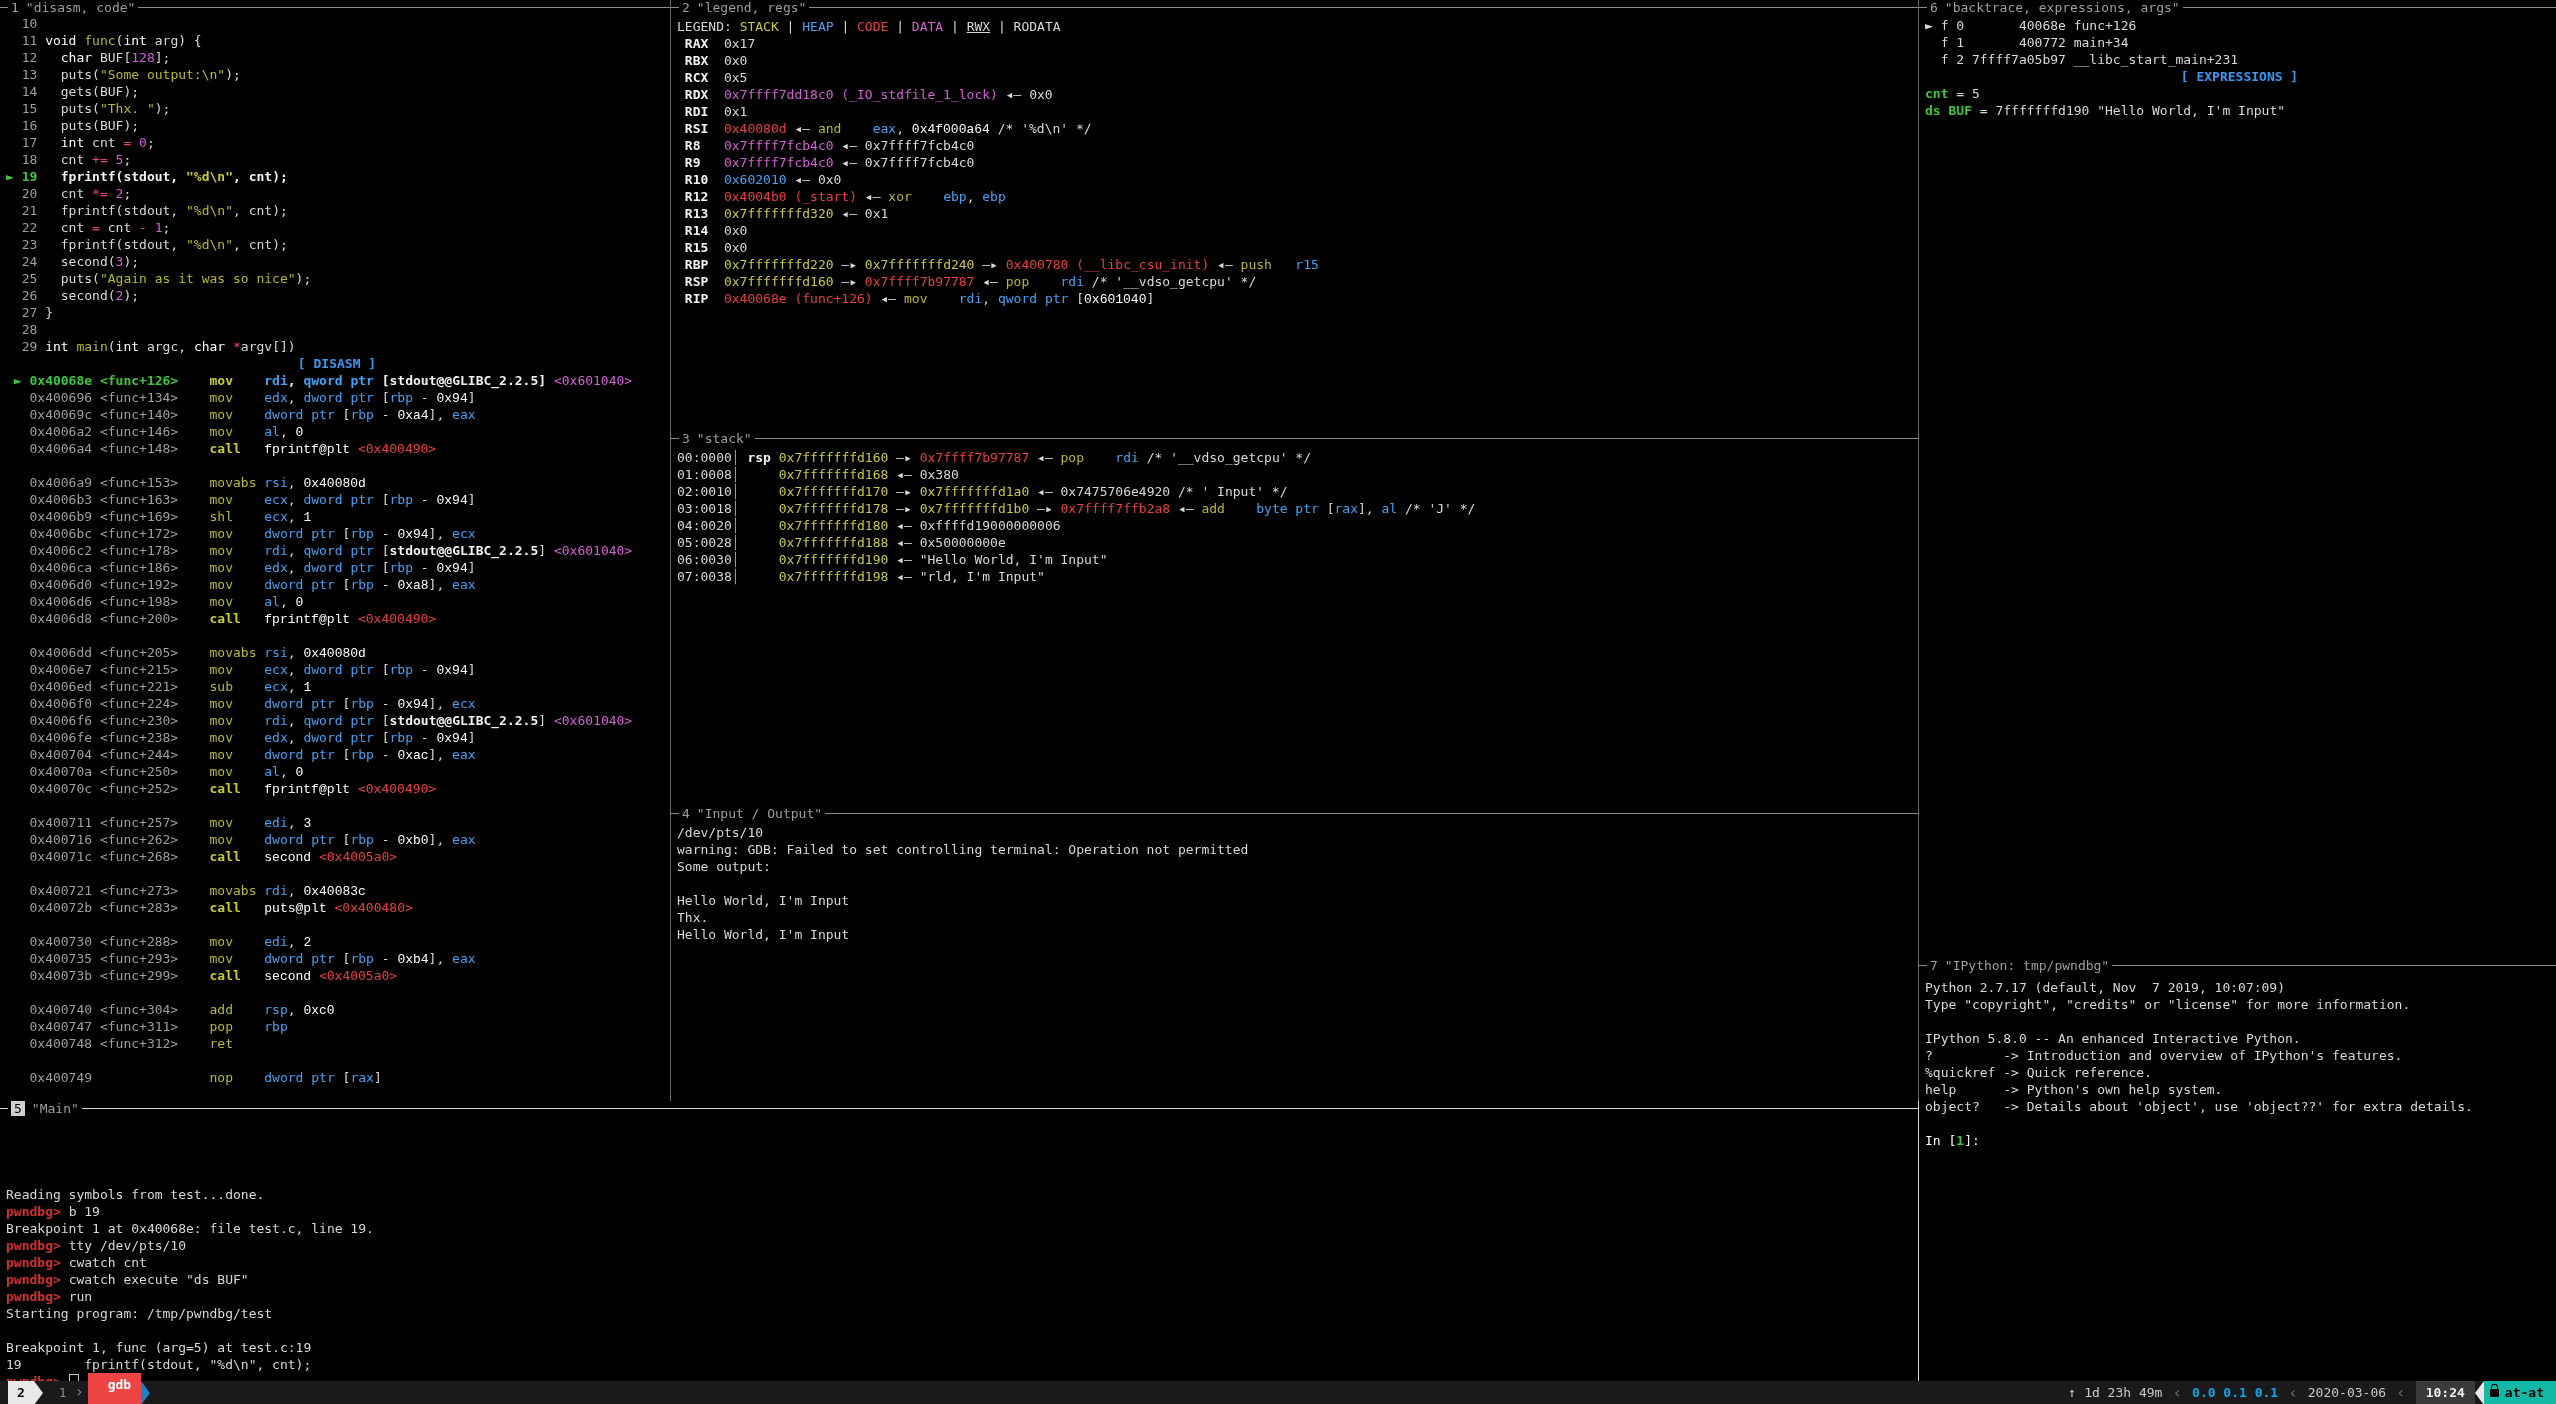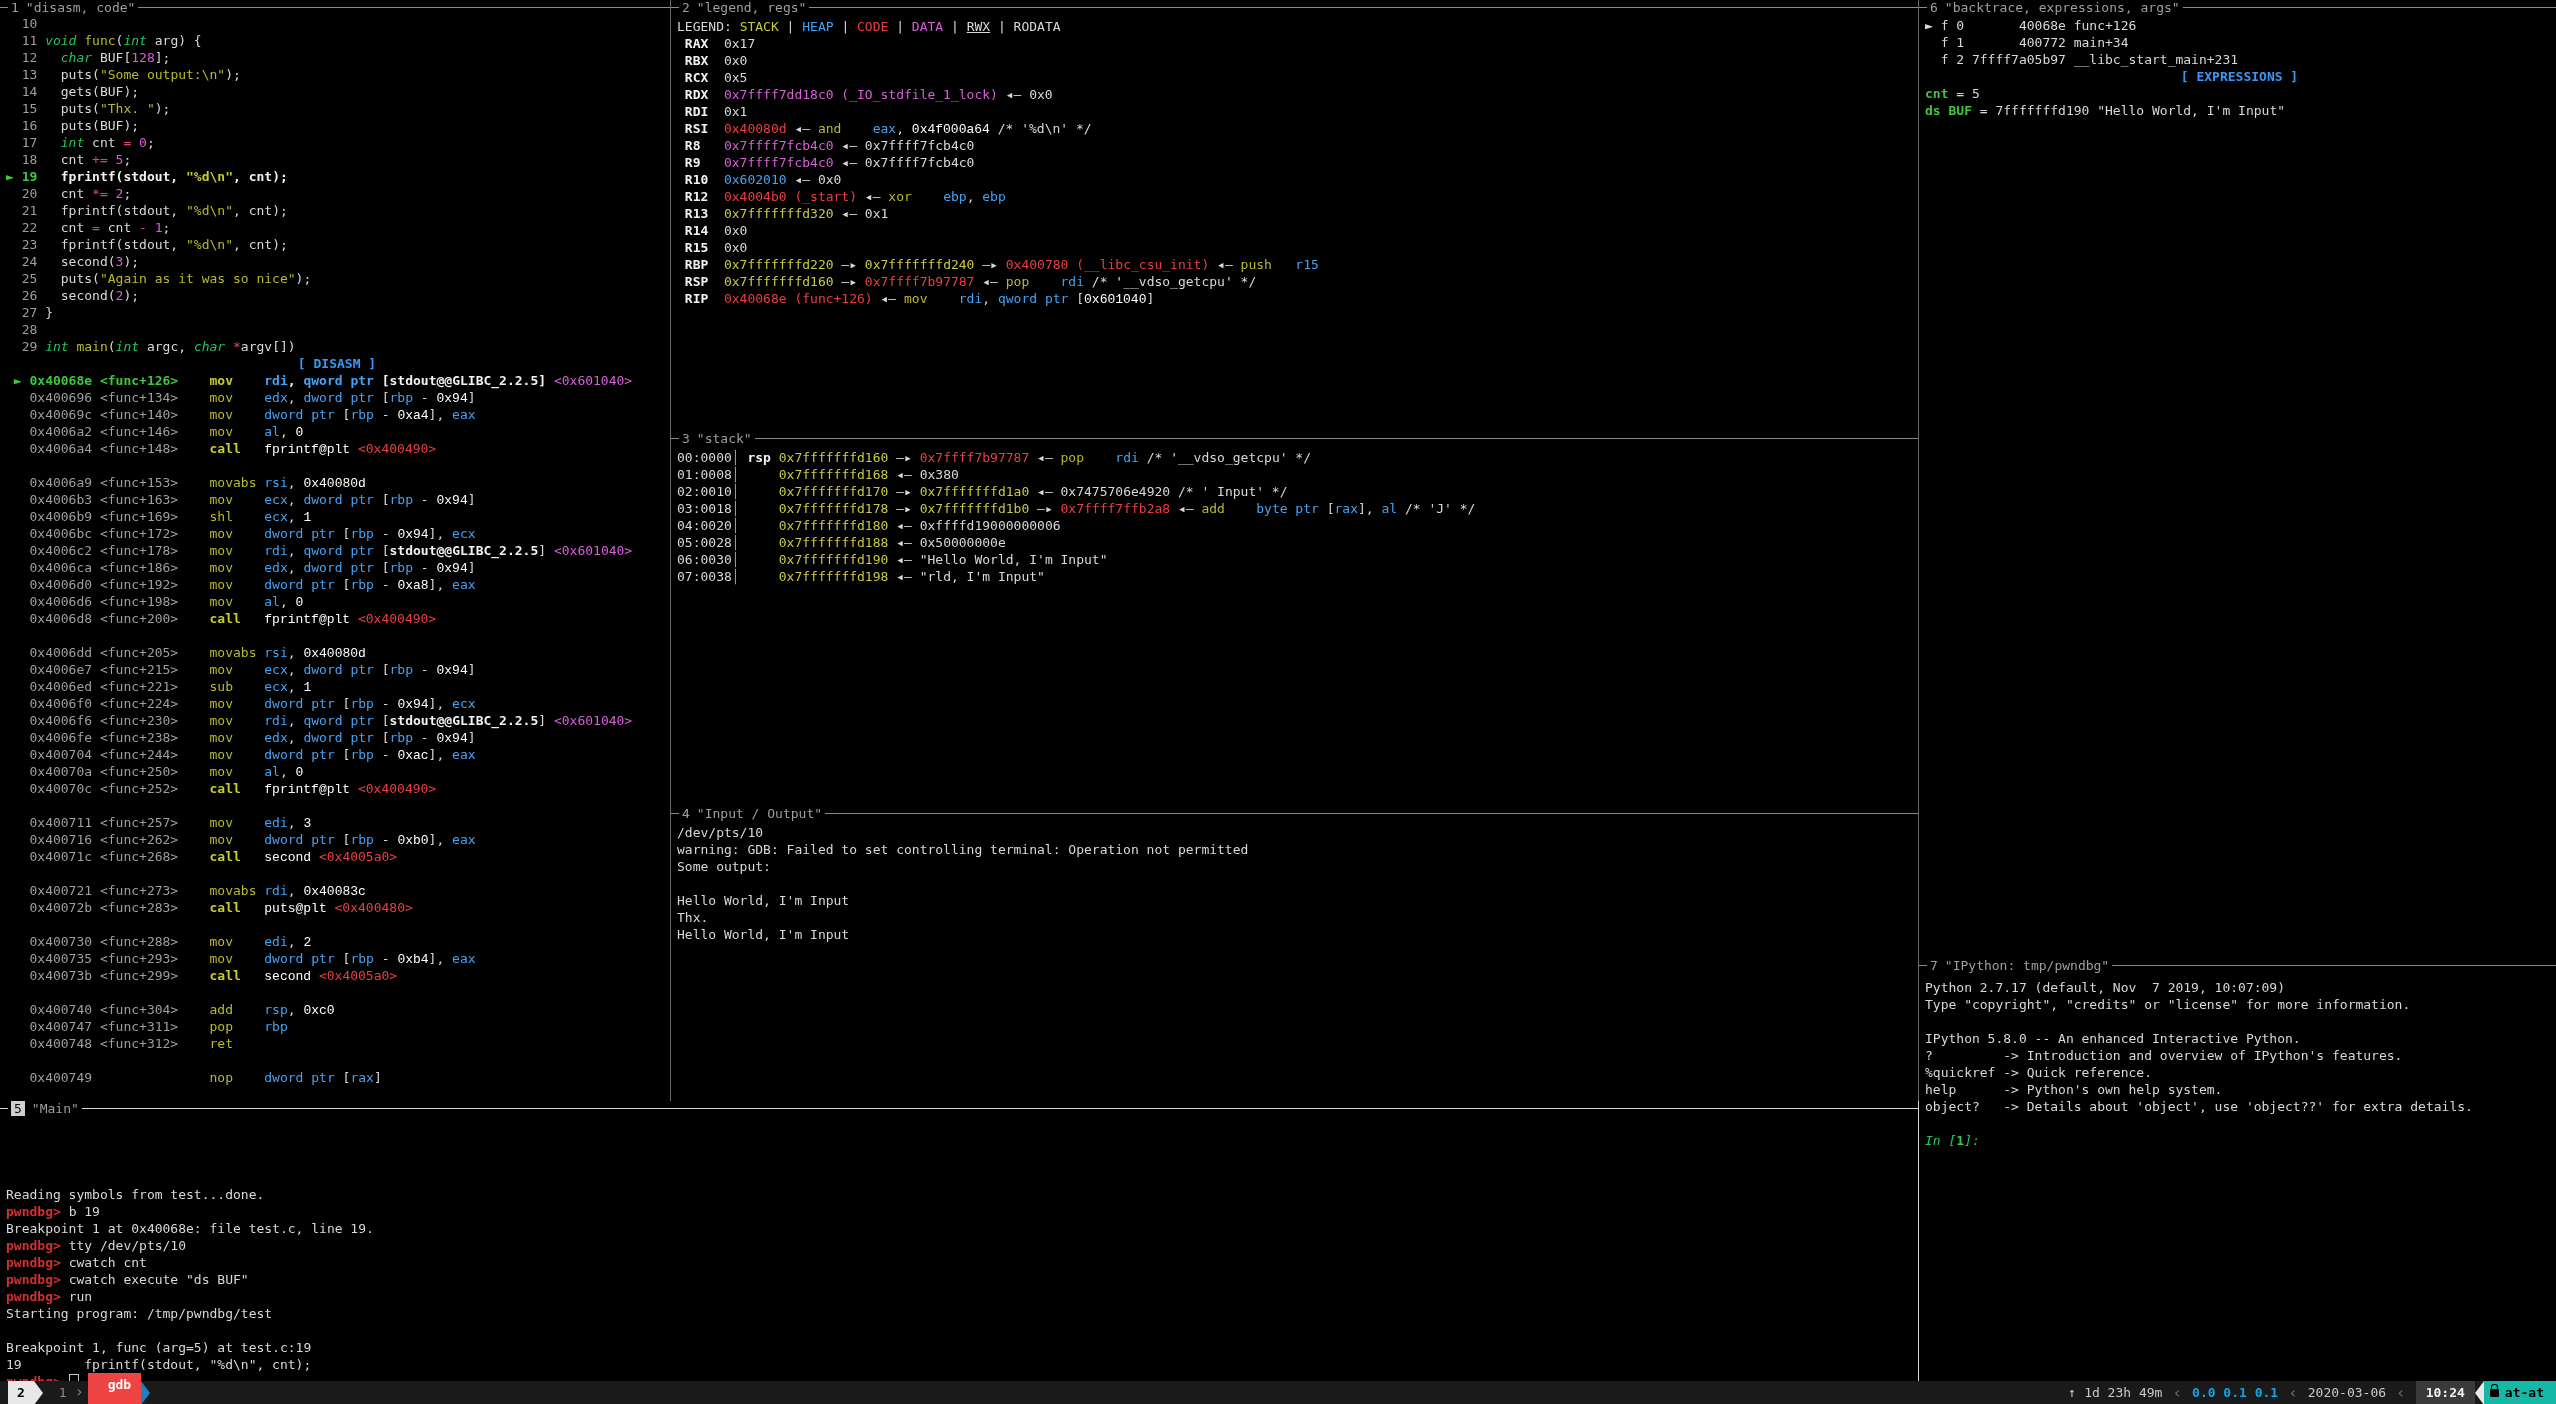--- a/index.html
+++ b/index.html
@@ -13,21 +13,21 @@
   .pnum{margin-right:7px;}
   .pnum.inv{background:#cfcfcf;color:#0a0a0a;padding:0 3px;margin-right:7px;}
   .pcontent{position:absolute;left:6px;right:2px;top:17px;bottom:0;overflow:hidden;}
   .line{height:17px;white-space:pre;}
   .vborder{position:absolute;width:1px;background:#6a6a6a;}
   .vborder.active{background:#d8d8d8;}
   
   .t-w{color:#d8d8d8;}
   .t-bw{color:#f2f2f2;font-weight:bold;}
   .t-gy{color:#9e9e9e;}
-  .t-grn{color:#22c55e;font-style:italic;}
+  .t-grn{color:#ffffff;}
   .t-bgrn{color:#3ec73e;font-weight:bold;}
   .t-yel{color:#b8b92c;margin-top:6px;}
   .t-byel{color:#c8cc30;font-weight:bold;}
   .t-syel{color:#c9c941;}
   .t-blu{color:#44a2f2;}
   .t-bblu{color:#44a2f2;font-weight:bold;}
   .t-pur{color:#ffffff;font-family:Liberation Mono, monospace;}
   .t-mag{color:#d75fd7;}
   .t-red{color:#e93f3f;}
   .t-bred{color:#d23030;font-weight:bold;}

